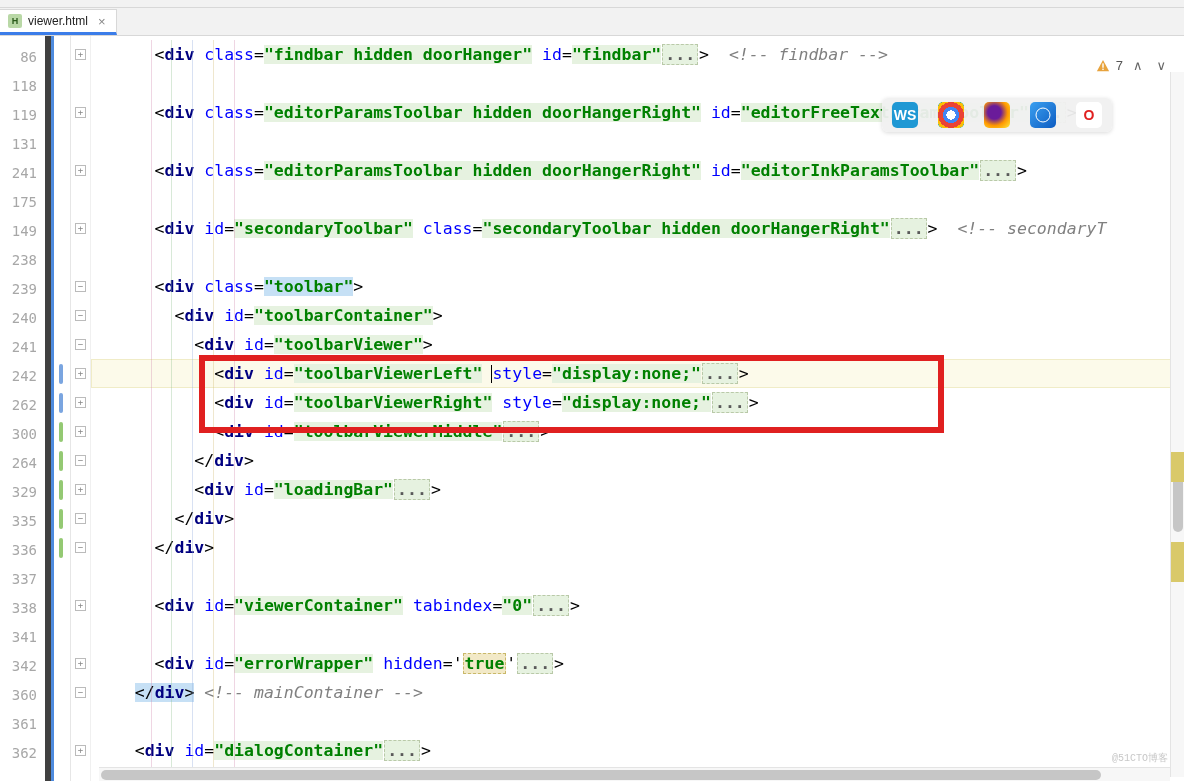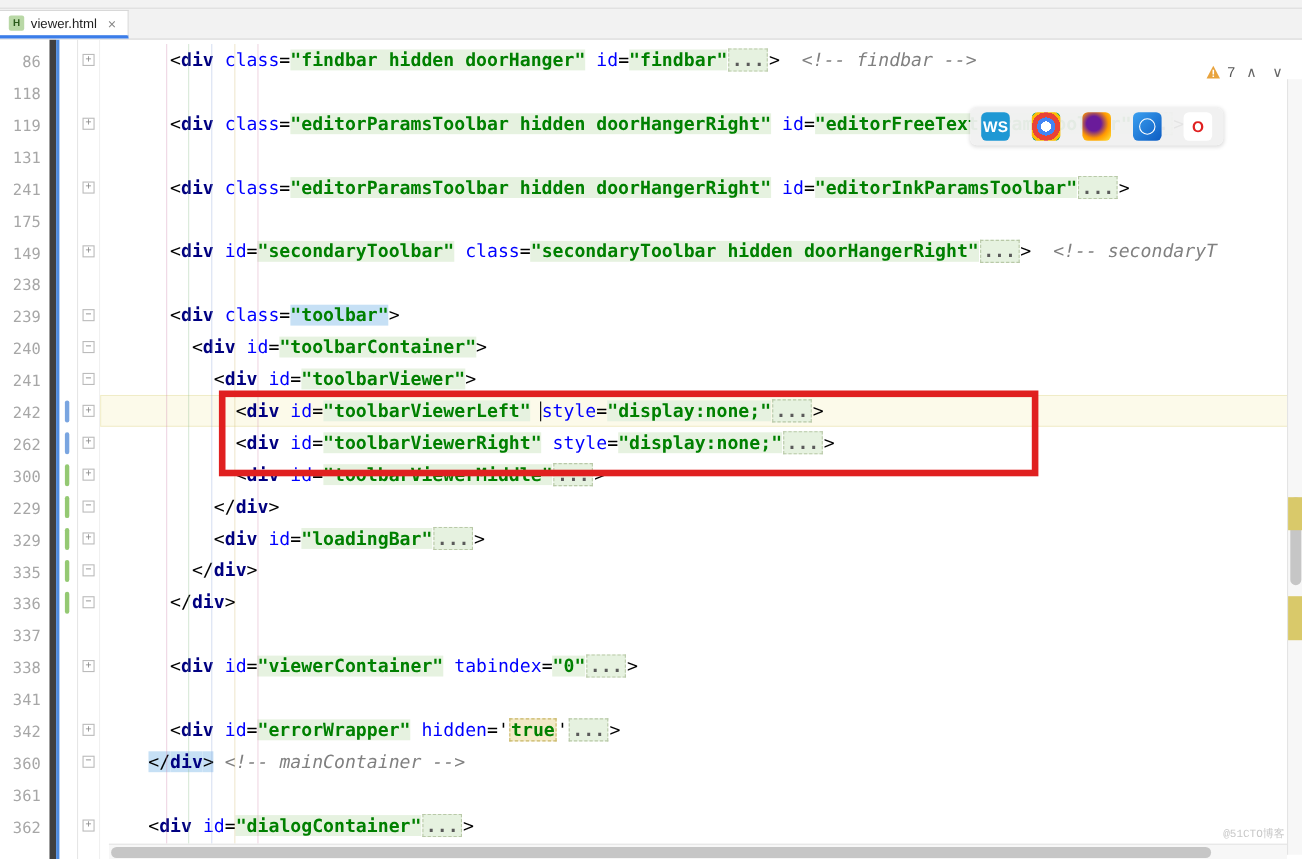--- a/index.html
+++ b/index.html
@@ -78,21 +78,21 @@
       <div class="ln-row">241</div>
       <div class="ln-row">175</div>
       <div class="ln-row">149</div>
       <div class="ln-row">238</div>
       <div class="ln-row">239</div>
       <div class="ln-row">240</div>
       <div class="ln-row">241</div>
       <div class="ln-row">242</div>
       <div class="ln-row">262</div>
       <div class="ln-row">300</div>
-      <div class="ln-row">229</div>
+      <div class="ln-row">264</div>
       <div class="ln-row">329</div>
       <div class="ln-row">335</div>
       <div class="ln-row">336</div>
       <div class="ln-row">337</div>
       <div class="ln-row">338</div>
       <div class="ln-row">341</div>
       <div class="ln-row">342</div>
       <div class="ln-row">360</div>
       <div class="ln-row">361</div>
       <div class="ln-row">362</div>

